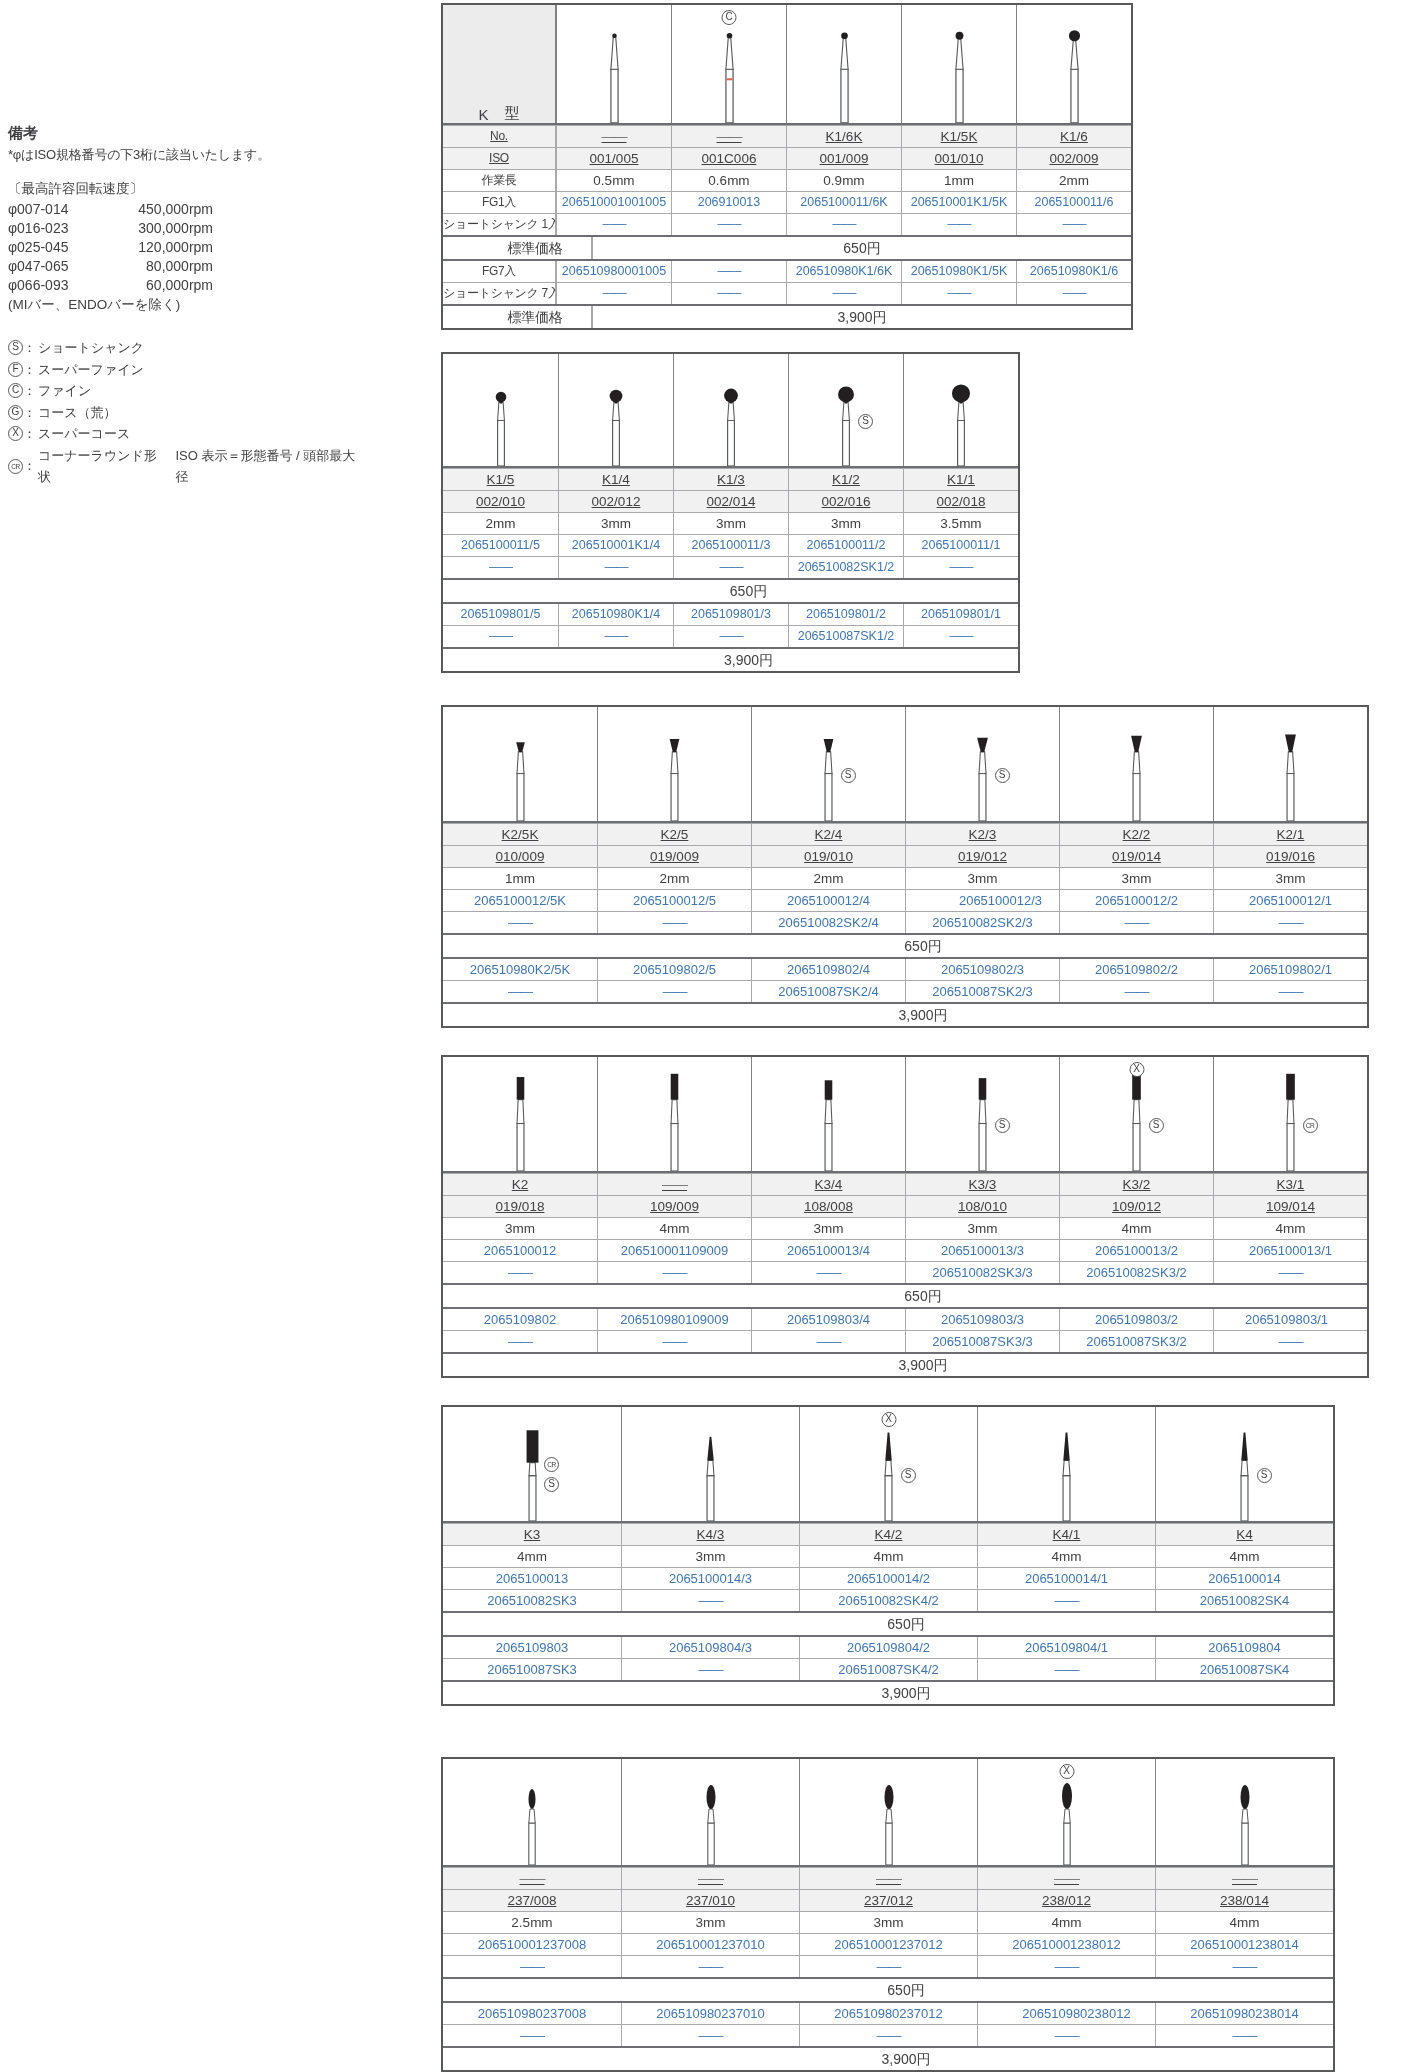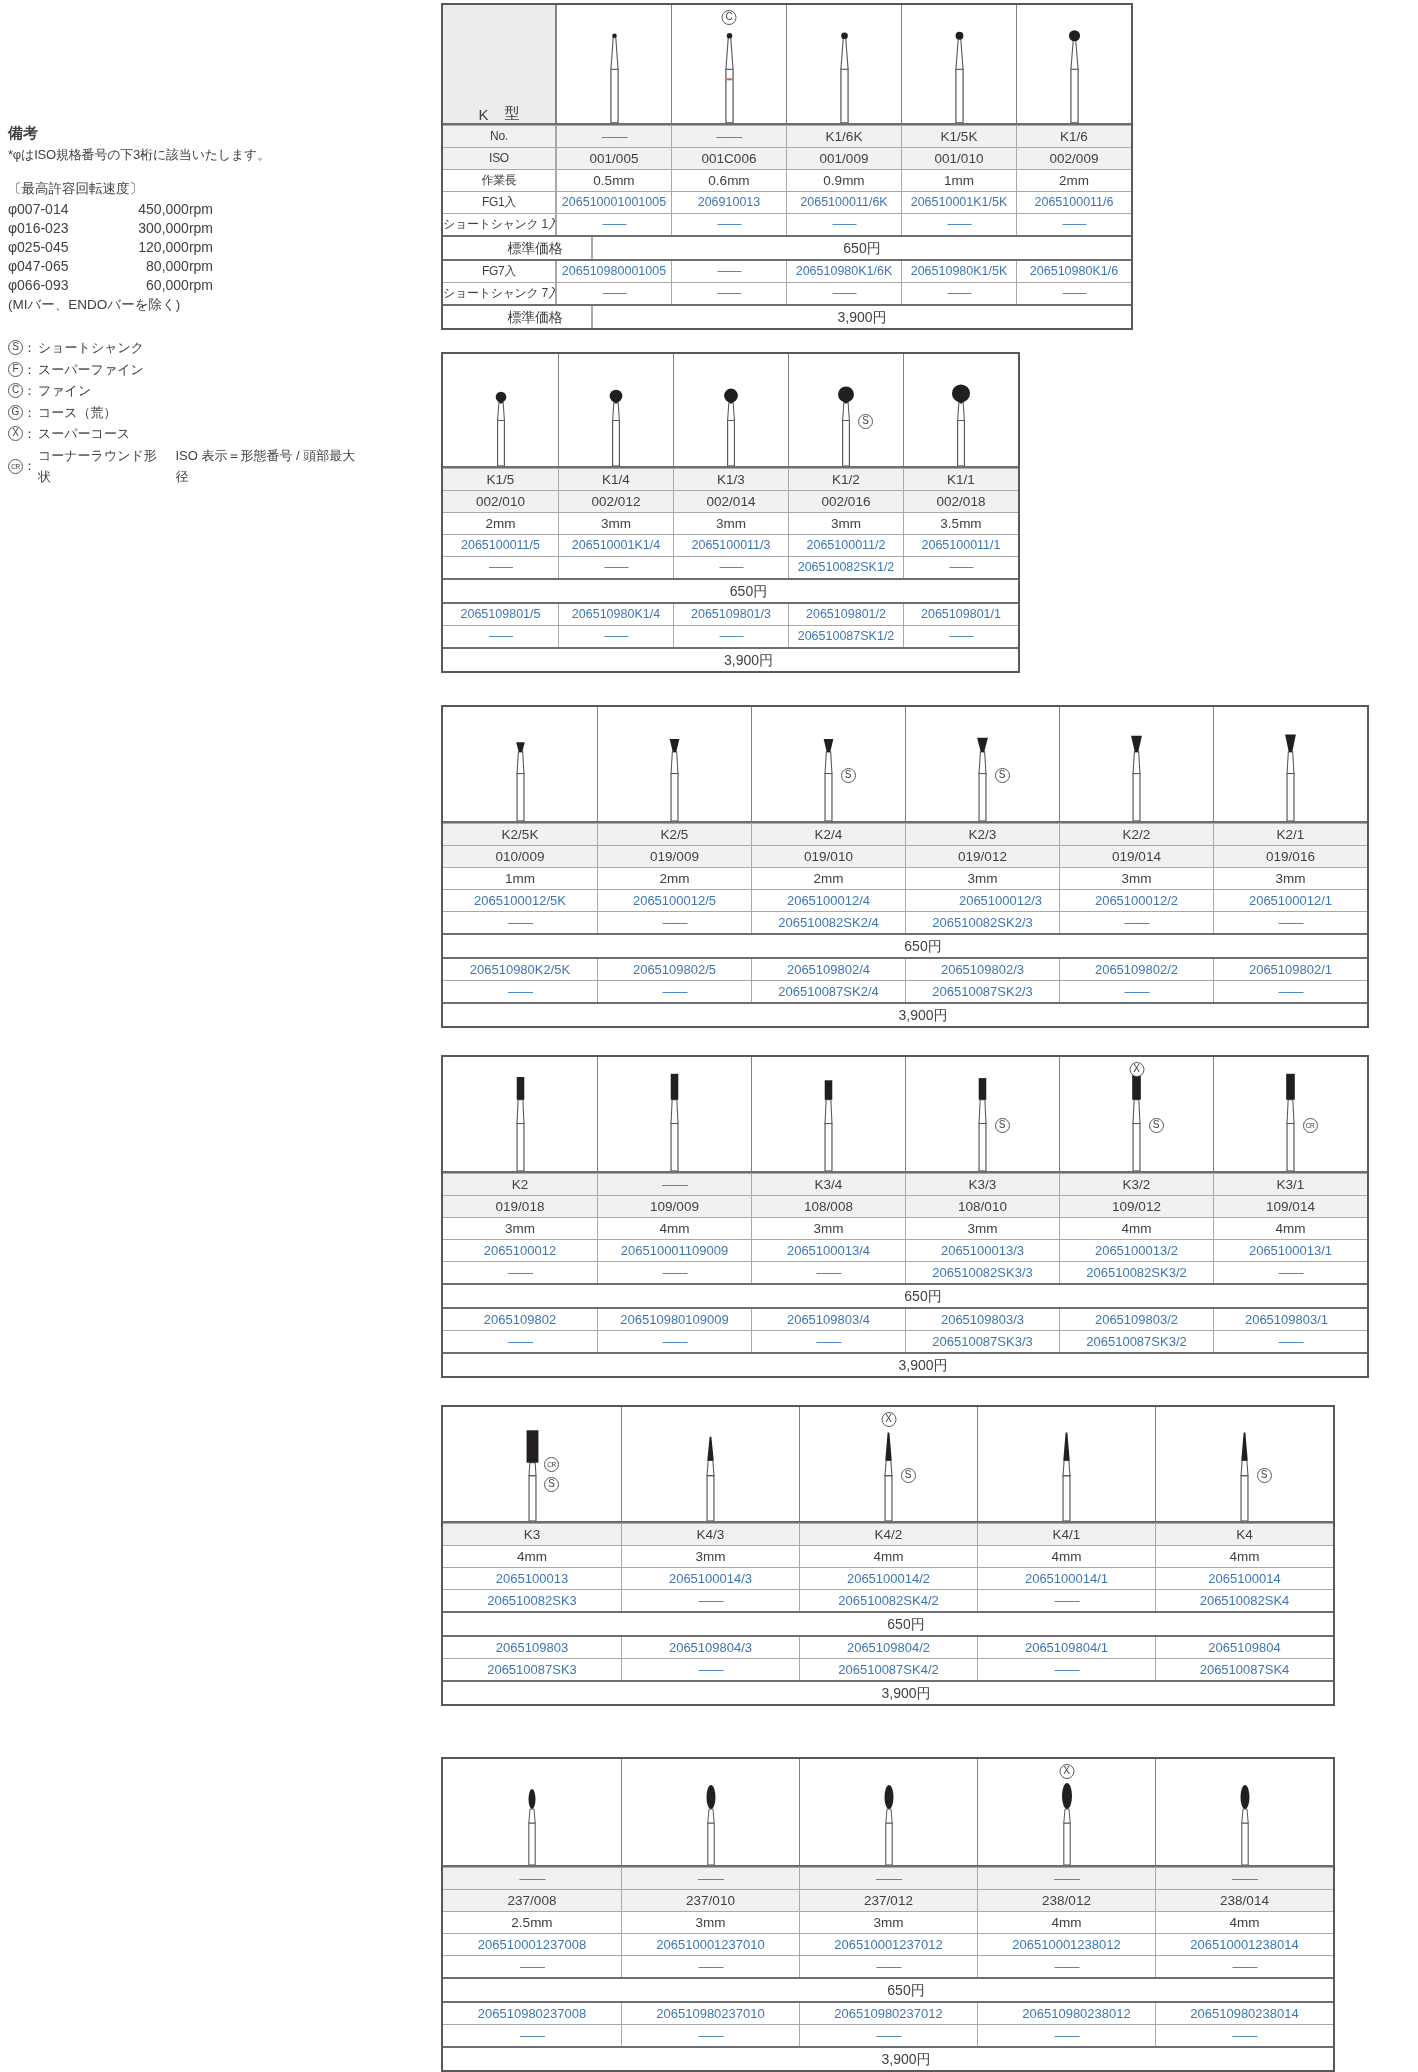--- a/index.html
+++ b/index.html
@@ -34,21 +34,21 @@
 
   
   .table-block { position:absolute; border:2px solid #58595b; background:#fff; }
   .img-row { display:flex; border-bottom:2px solid #6d6e71; background:#fff; }
   .img-cell { position:relative; display:flex; align-items:flex-end; justify-content:center; overflow:visible; }
   .img-cell + .img-cell { border-left:1px solid #808285; }
   .k-cell { background:#ececed; border-right:1px solid #808285; padding-top:30px; text-align:center; font-size:15px; }
   .k-cell .l2 { display:block; margin-top:3px; padding-left:16px; }
 
   .data-row { display:flex; border-top:1px solid #a7a9ac; background:#fff; }
-  .data-row.shaded { background:#f1f1f2; }
+  .data-row.shaded { background:#f1f1f2;text-decoration:underline; }
   .data-row.heavy-top, .price-row { border-top:2px solid #6d6e71; }
   .cell {
     flex:0 0 auto; text-align:center; font-size:13.5px; line-height:21px; height:21px;
     white-space:nowrap; overflow:hidden; color:#414042;
   }
   .cell + .cell { border-left:1px solid #a7a9ac; }
   .label-cell { font-size:12px; border-right:1px solid #a7a9ac; letter-spacing:-0.3px; }
   .blue-row .val { color:#3d76b4; font-size:12.5px; }
   .wide .blue-row .val { font-size:13px; }
   .dash { letter-spacing:-1px; }

